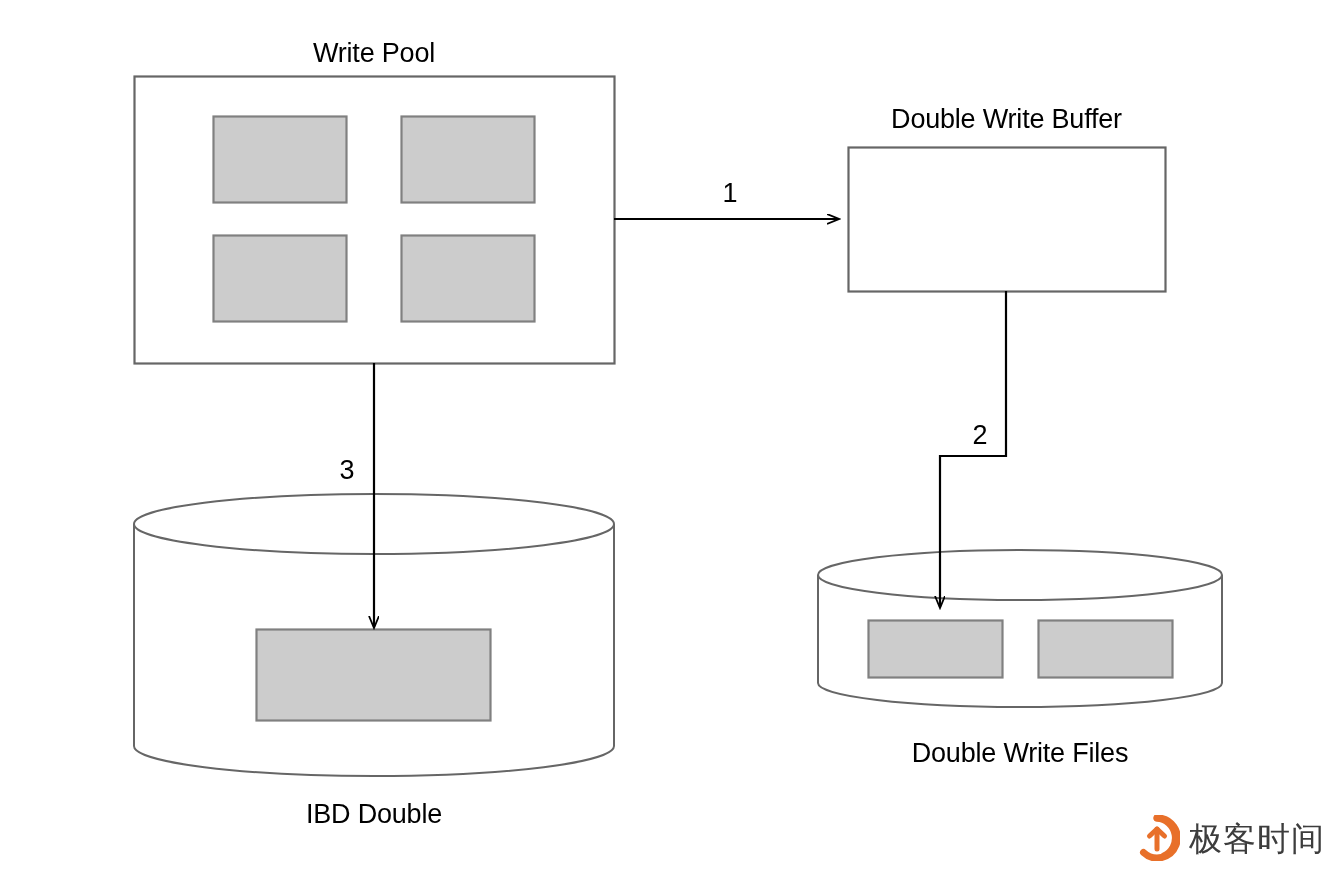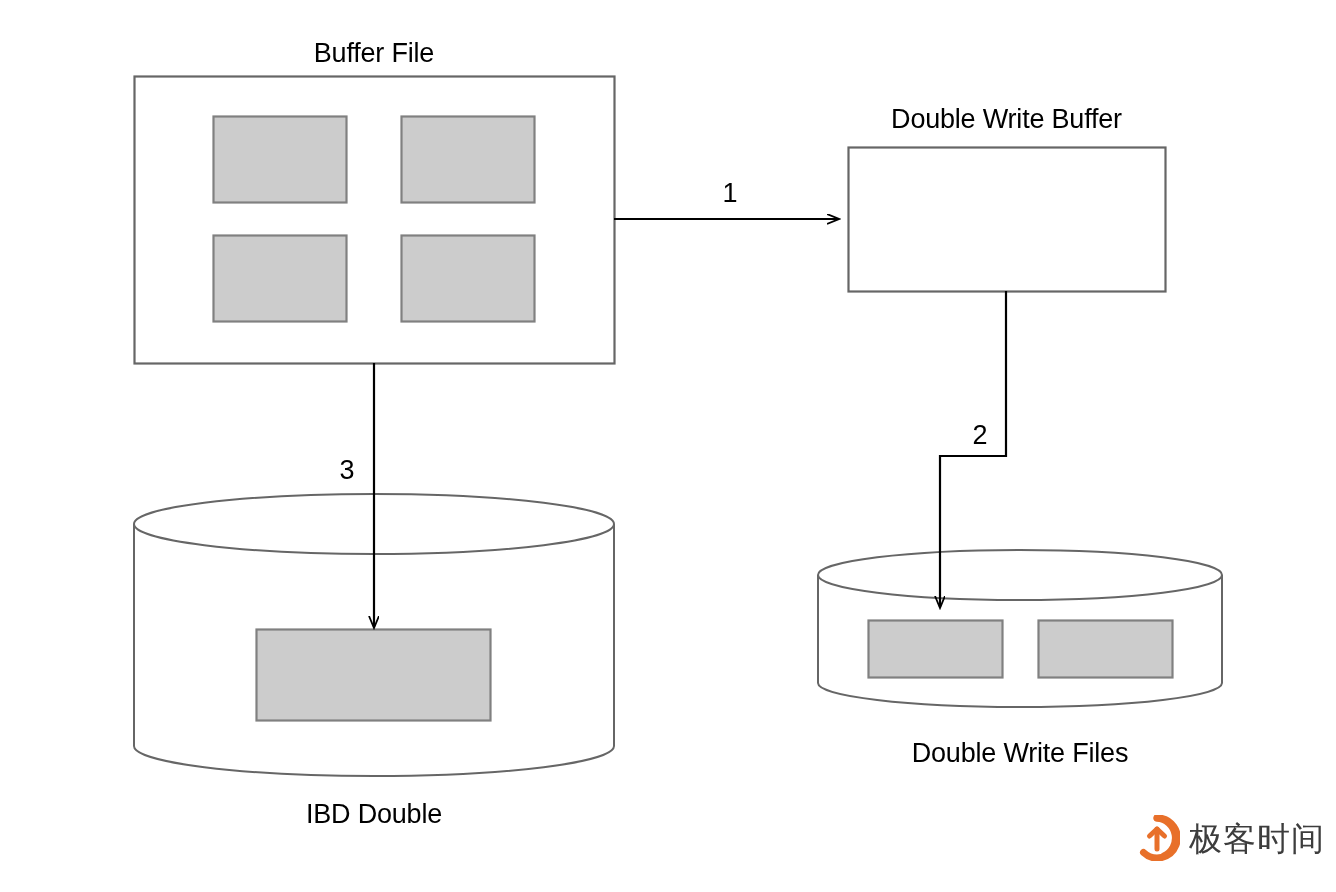--- a/index.html
+++ b/index.html
@@ -105,21 +105,21 @@
 
     <g>
       <path d="M 1006 291 L 1006 456 L 940 456 L 940 607" fill="none" stroke="#000000" stroke-width="2.2" marker-end="url(#arrowhead)"></path>
     </g>
 
     <g>
       <line x1="374" y1="363" x2="374" y2="627" stroke="#000000" stroke-width="2.2" marker-end="url(#arrowhead)"></line>
     </g>
   </svg>
 
-  <div class="node-label" style="left:134px; top:38px; width:480px;">Buffer File</div>
+  <div class="node-label" style="left:134px; top:38px; width:480px;">Write Pool</div>
 
   <div class="node-label" style="left:848px; top:104px; width:317px;text-align:center;">Double Write Buffer</div>
 
   <div class="node-label" style="left:134px; top:799px; width:480px;">IBD Double</div>
 
   <div class="node-label" style="left:818px; top:738px; width:404px;">Double Write Files</div>
 
   <div class="edge-label" style="left:705px; top:178px; width:50px;">1</div>
 
   <div class="edge-label" style="left:955px; top:420px; width:50px;">2</div>

